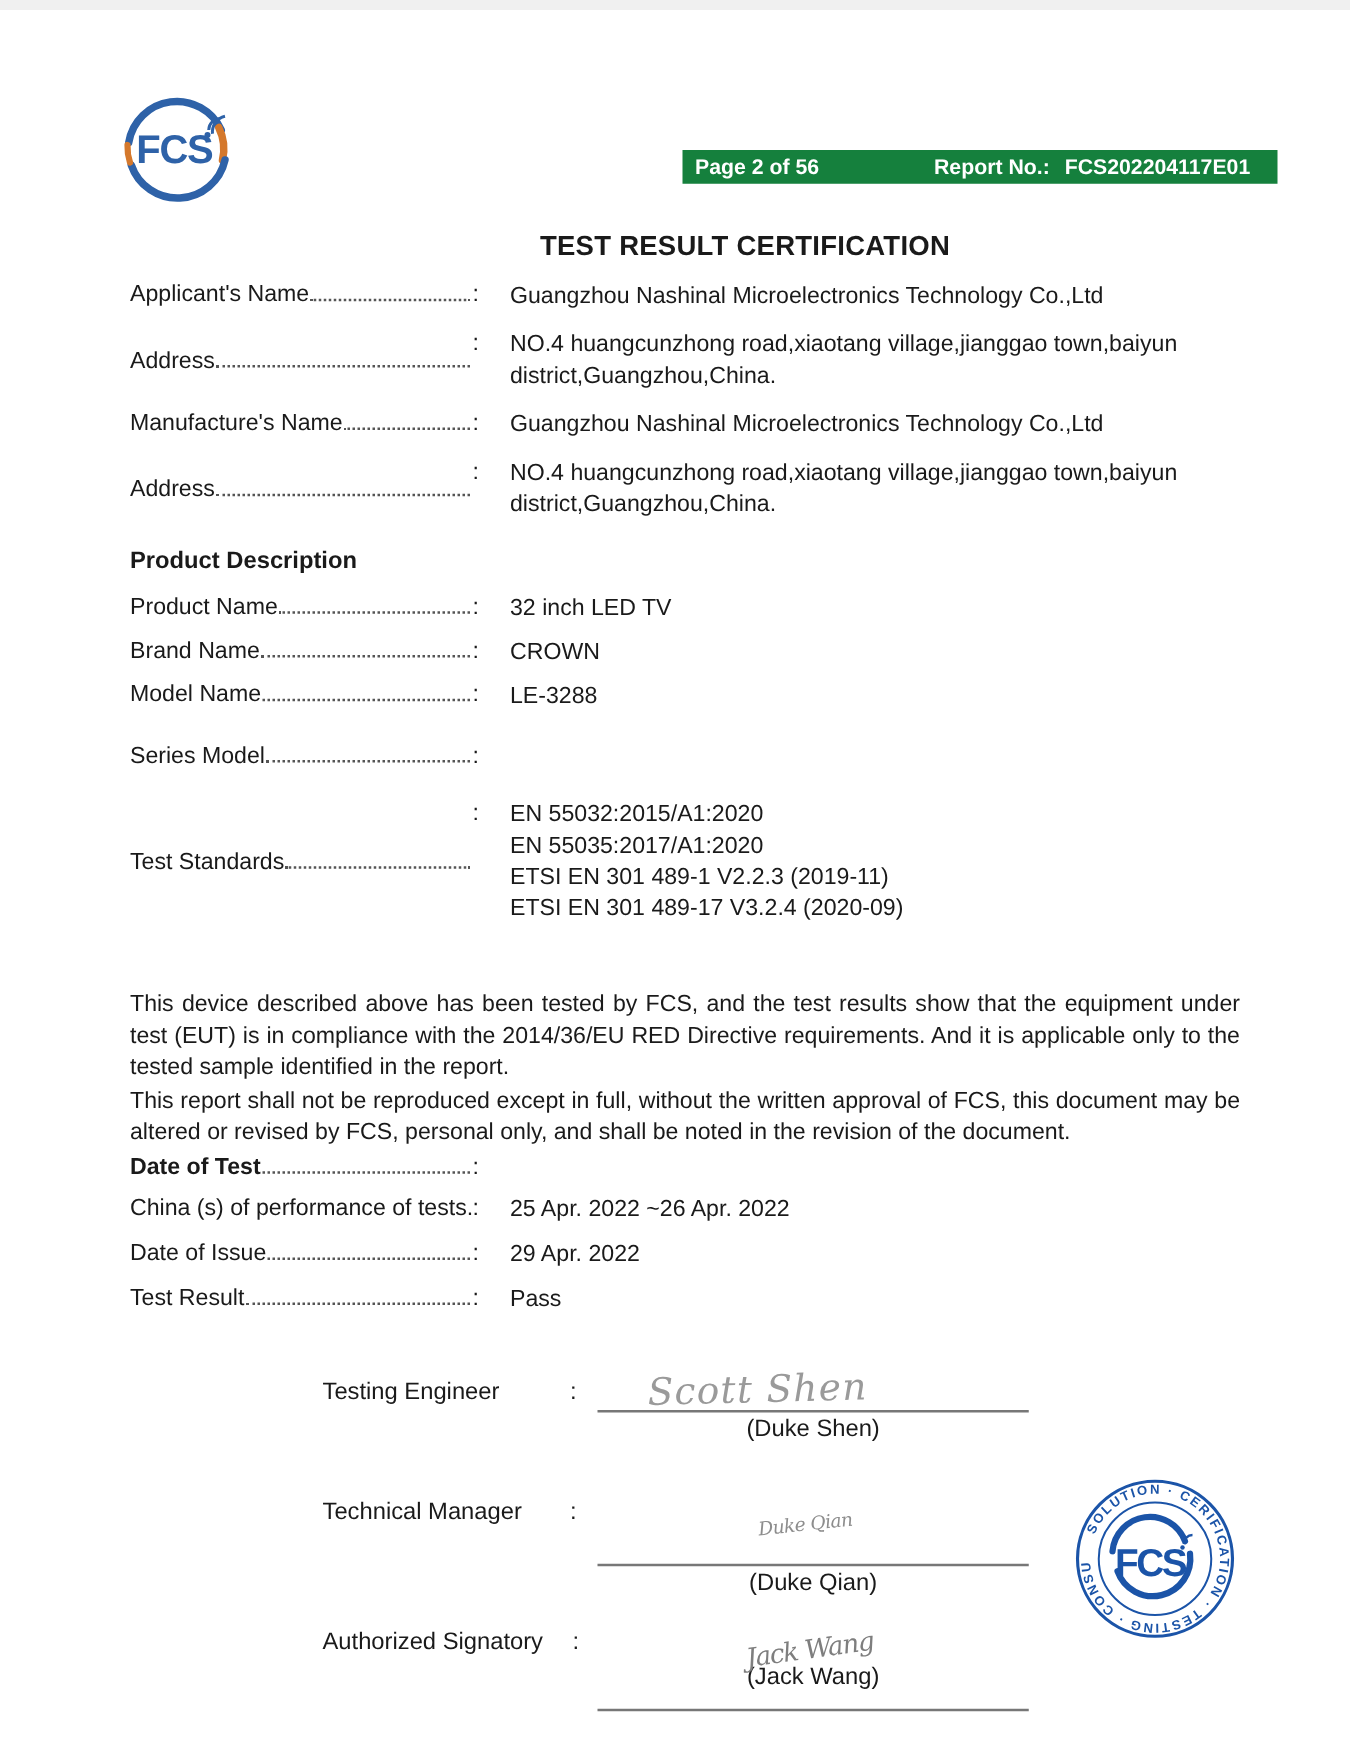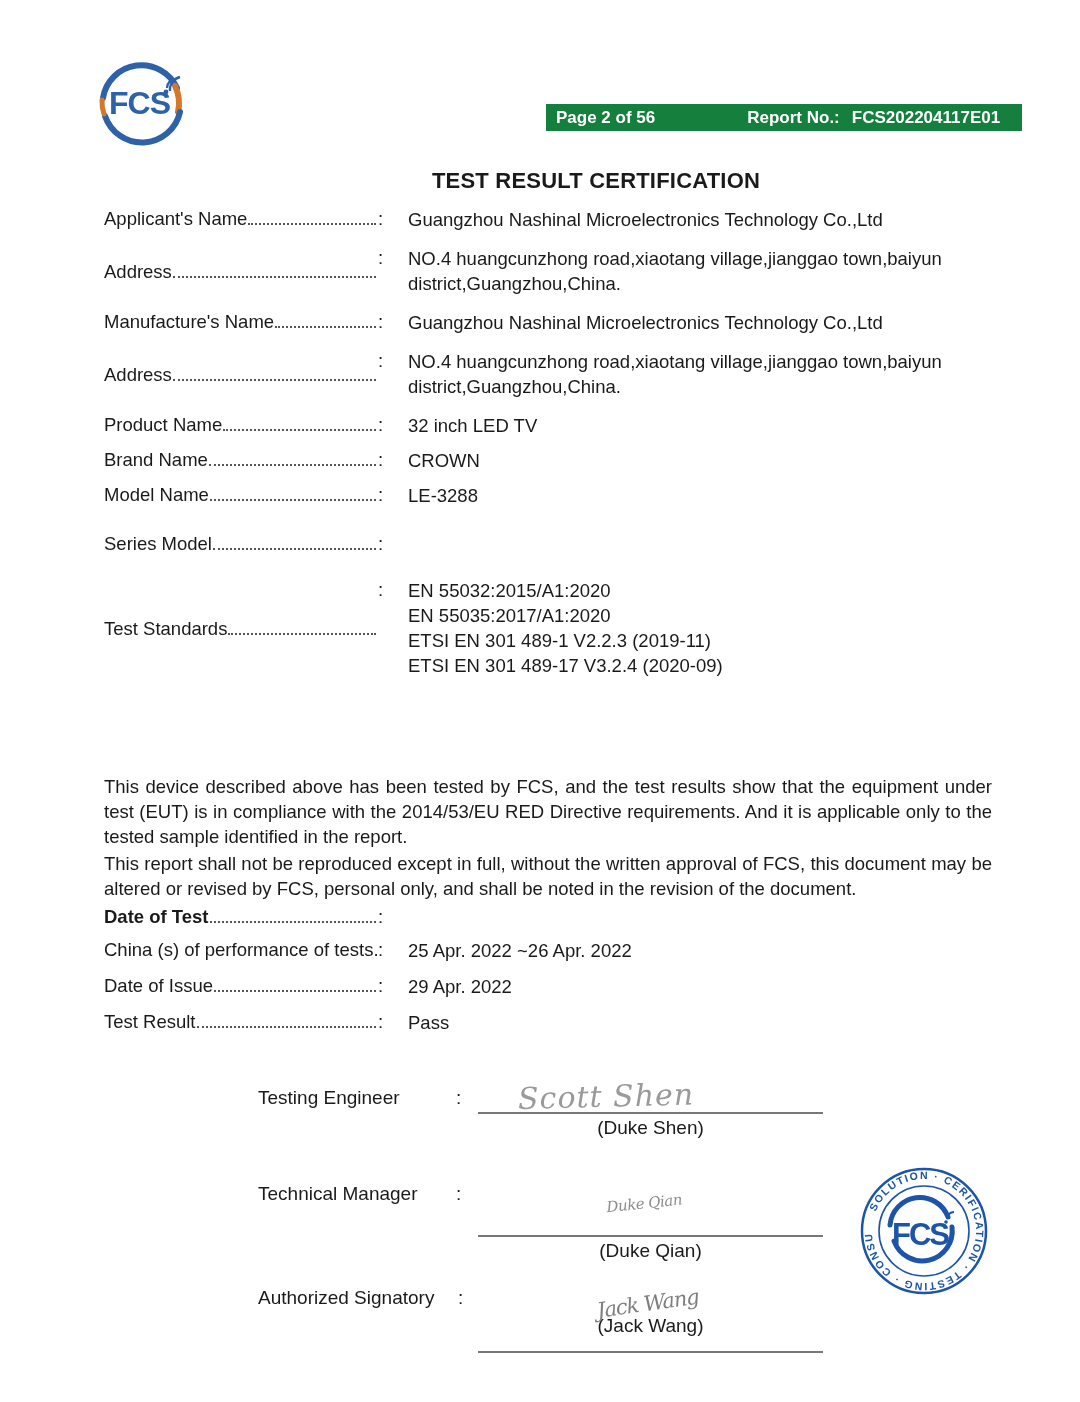--- a/index.html
+++ b/index.html
@@ -17,21 +17,21 @@
   }
   .top-strip {
     position: absolute;
     top: 0; left: 0;
     width: 1080px;
     height: 8px;
     background: #f0f0f0;
   }
   .page {
     position: absolute;
-    top: 0; left: 0;
+    top: 16px; left: 0;
     width: 1080px;
     height: 1208px;
     background: #ffffff;
   }
 
   
   .logo {
     position: absolute;
     left: 85px;
     top: 52px;
@@ -307,20 +307,21 @@
         <span class="lbl">Address</span>
         <span class="leader"></span>
       </div>
       <div class="colon-cell">:</div>
       <div class="value-cell">
         <span class="vline">NO.4 huangcunzhong road,xiaotang village,jianggao town,baiyun</span>
         <span class="vline">district,Guangzhou,China.</span>
       </div>
     </div>
 
+    <div class="section-head">Product Description</div>
 
     <div class="row tight">
       <div class="label-cell">
         <span class="lbl">Product Name</span>
         <span class="leader"></span>
       </div>
       <div class="colon-cell">:</div>
       <div class="value-cell">32 inch LED TV</div>
     </div>
 
@@ -360,21 +361,21 @@
         <span class="vline">EN 55032:2015/A1:2020</span>
         <span class="vline">EN 55035:2017/A1:2020</span>
         <span class="vline">ETSI EN 301 489-1 V2.2.3 (2019-11)</span>
         <span class="vline">ETSI EN 301 489-17 V3.2.4 (2020-09)</span>
       </div>
     </div>
 
   </div>
 
   <div class="paras">
-    <p class="para">This device described above has been tested by FCS, and the test results show that the equipment under test (EUT) is in compliance with the 2014/53/EU RED Directive requirements. And it is applicable only to the tested sample identified in the report.</p>
+    <p class="para">This device described above has been tested by FCS, and the test results show that the equipment under test (EUT) is in compliance with the 2014/36/EU RED Directive requirements. And it is applicable only to the tested sample identified in the report.</p>
     <p class="para">This report shall not be reproduced except in full, without the written approval of FCS, this document may be altered or revised by FCS, personal only, and shall be noted in the revision of the document.</p>
   </div>
 
   <div class="date-block">
 
     <div class="row">
       <div class="label-cell bold">
         <span class="lbl">Date of Test</span>
         <span class="leader"></span>
       </div>

